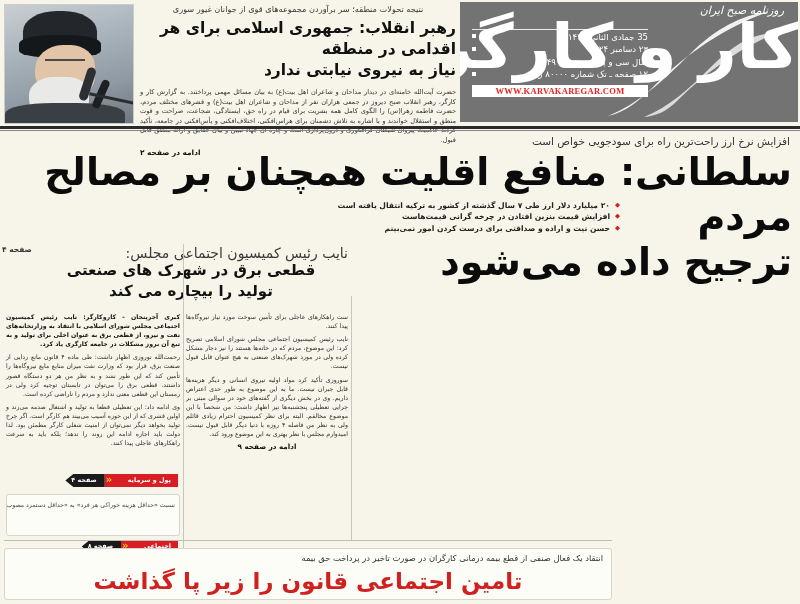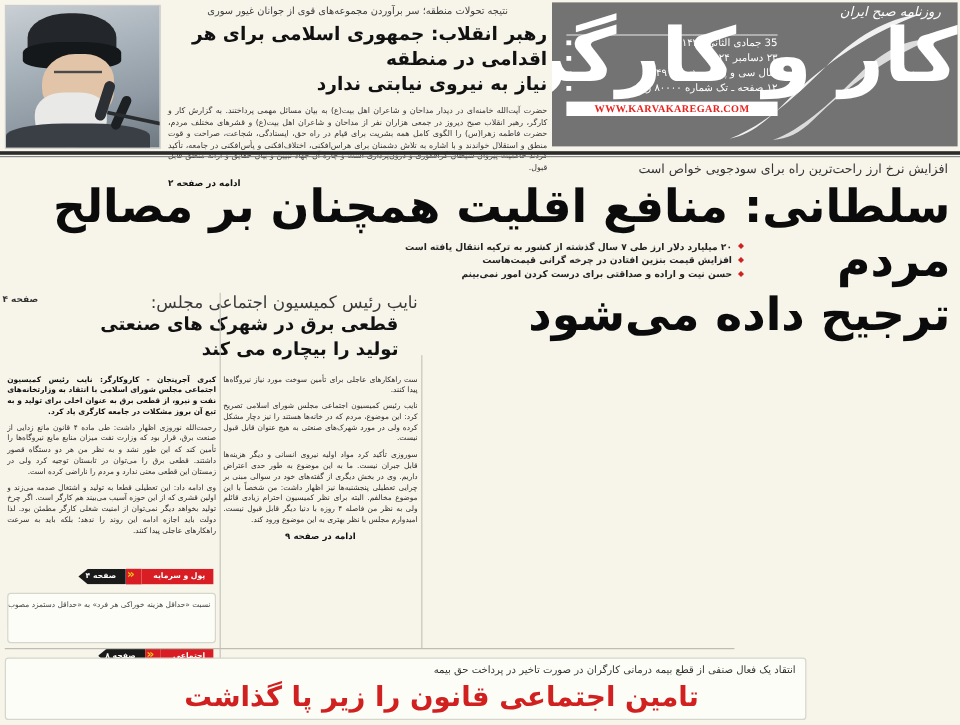--- a/index.html
+++ b/index.html
@@ -154,22 +154,22 @@
     font-size:7.5px; color:#333; font-weight:bold;
     transform:none;
   }
 
   
   .mid-kicker {
     position:absolute; right:452px; top:248px; width:330px;
     font-size:14px; color:#3a3a3a; line-height:11px;
   }
   .mid-head {
-    position:absolute; right:468px; top:260px; width:330px;
-    font-size:15px; font-weight:bold;
+    position:absolute; right:444px; top:260px; width:330px;
+    text-align:center; font-size:15px; font-weight:bold;
     color:#111; line-height:21px;
   }
 
   
   .shop-photo {
     position:absolute; left:4px; top:296px; width:410px; height:240px;
     overflow:hidden; border:1px solid #b9b9ae;
     background:linear-gradient(180deg,#cfd8cf 0%,#b6c0b4 28%,#8d9a86 58%,#5e6a58 100%);
   }
   .sp-wall{
@@ -316,21 +316,21 @@
     font-size:6.2px; color:#444; text-align:center; margin-top:5px;
     line-height:9px; padding:0 4px; white-space:nowrap; overflow:hidden;
   }
   .brief-head {
     font-size:10.5px; font-weight:bold; color:#111;
     text-align:center; line-height:15px; margin-top:2px; padding:0 3px;
   }
 
   
   .bottom-banner {
-    position:absolute; left:4px; top:548px; width:668px; height:52px;
+    position:absolute; left:4px; top:548px; width:608px; height:52px;
     background:#fdfdf8; border:1px solid #d6d6cc; border-radius:3px;
   }
   .bb-kicker {
     position:absolute; right:8px; top:4px; width:590px;
     font-size:8.4px; color:#333; text-align:right; line-height:11px;
   }
   .bb-head {
     position:absolute; right:8px; top:17px; width:590px;
     font-size:23px; font-weight:bold; color:#d02020;
     text-align:center; line-height:30px;

